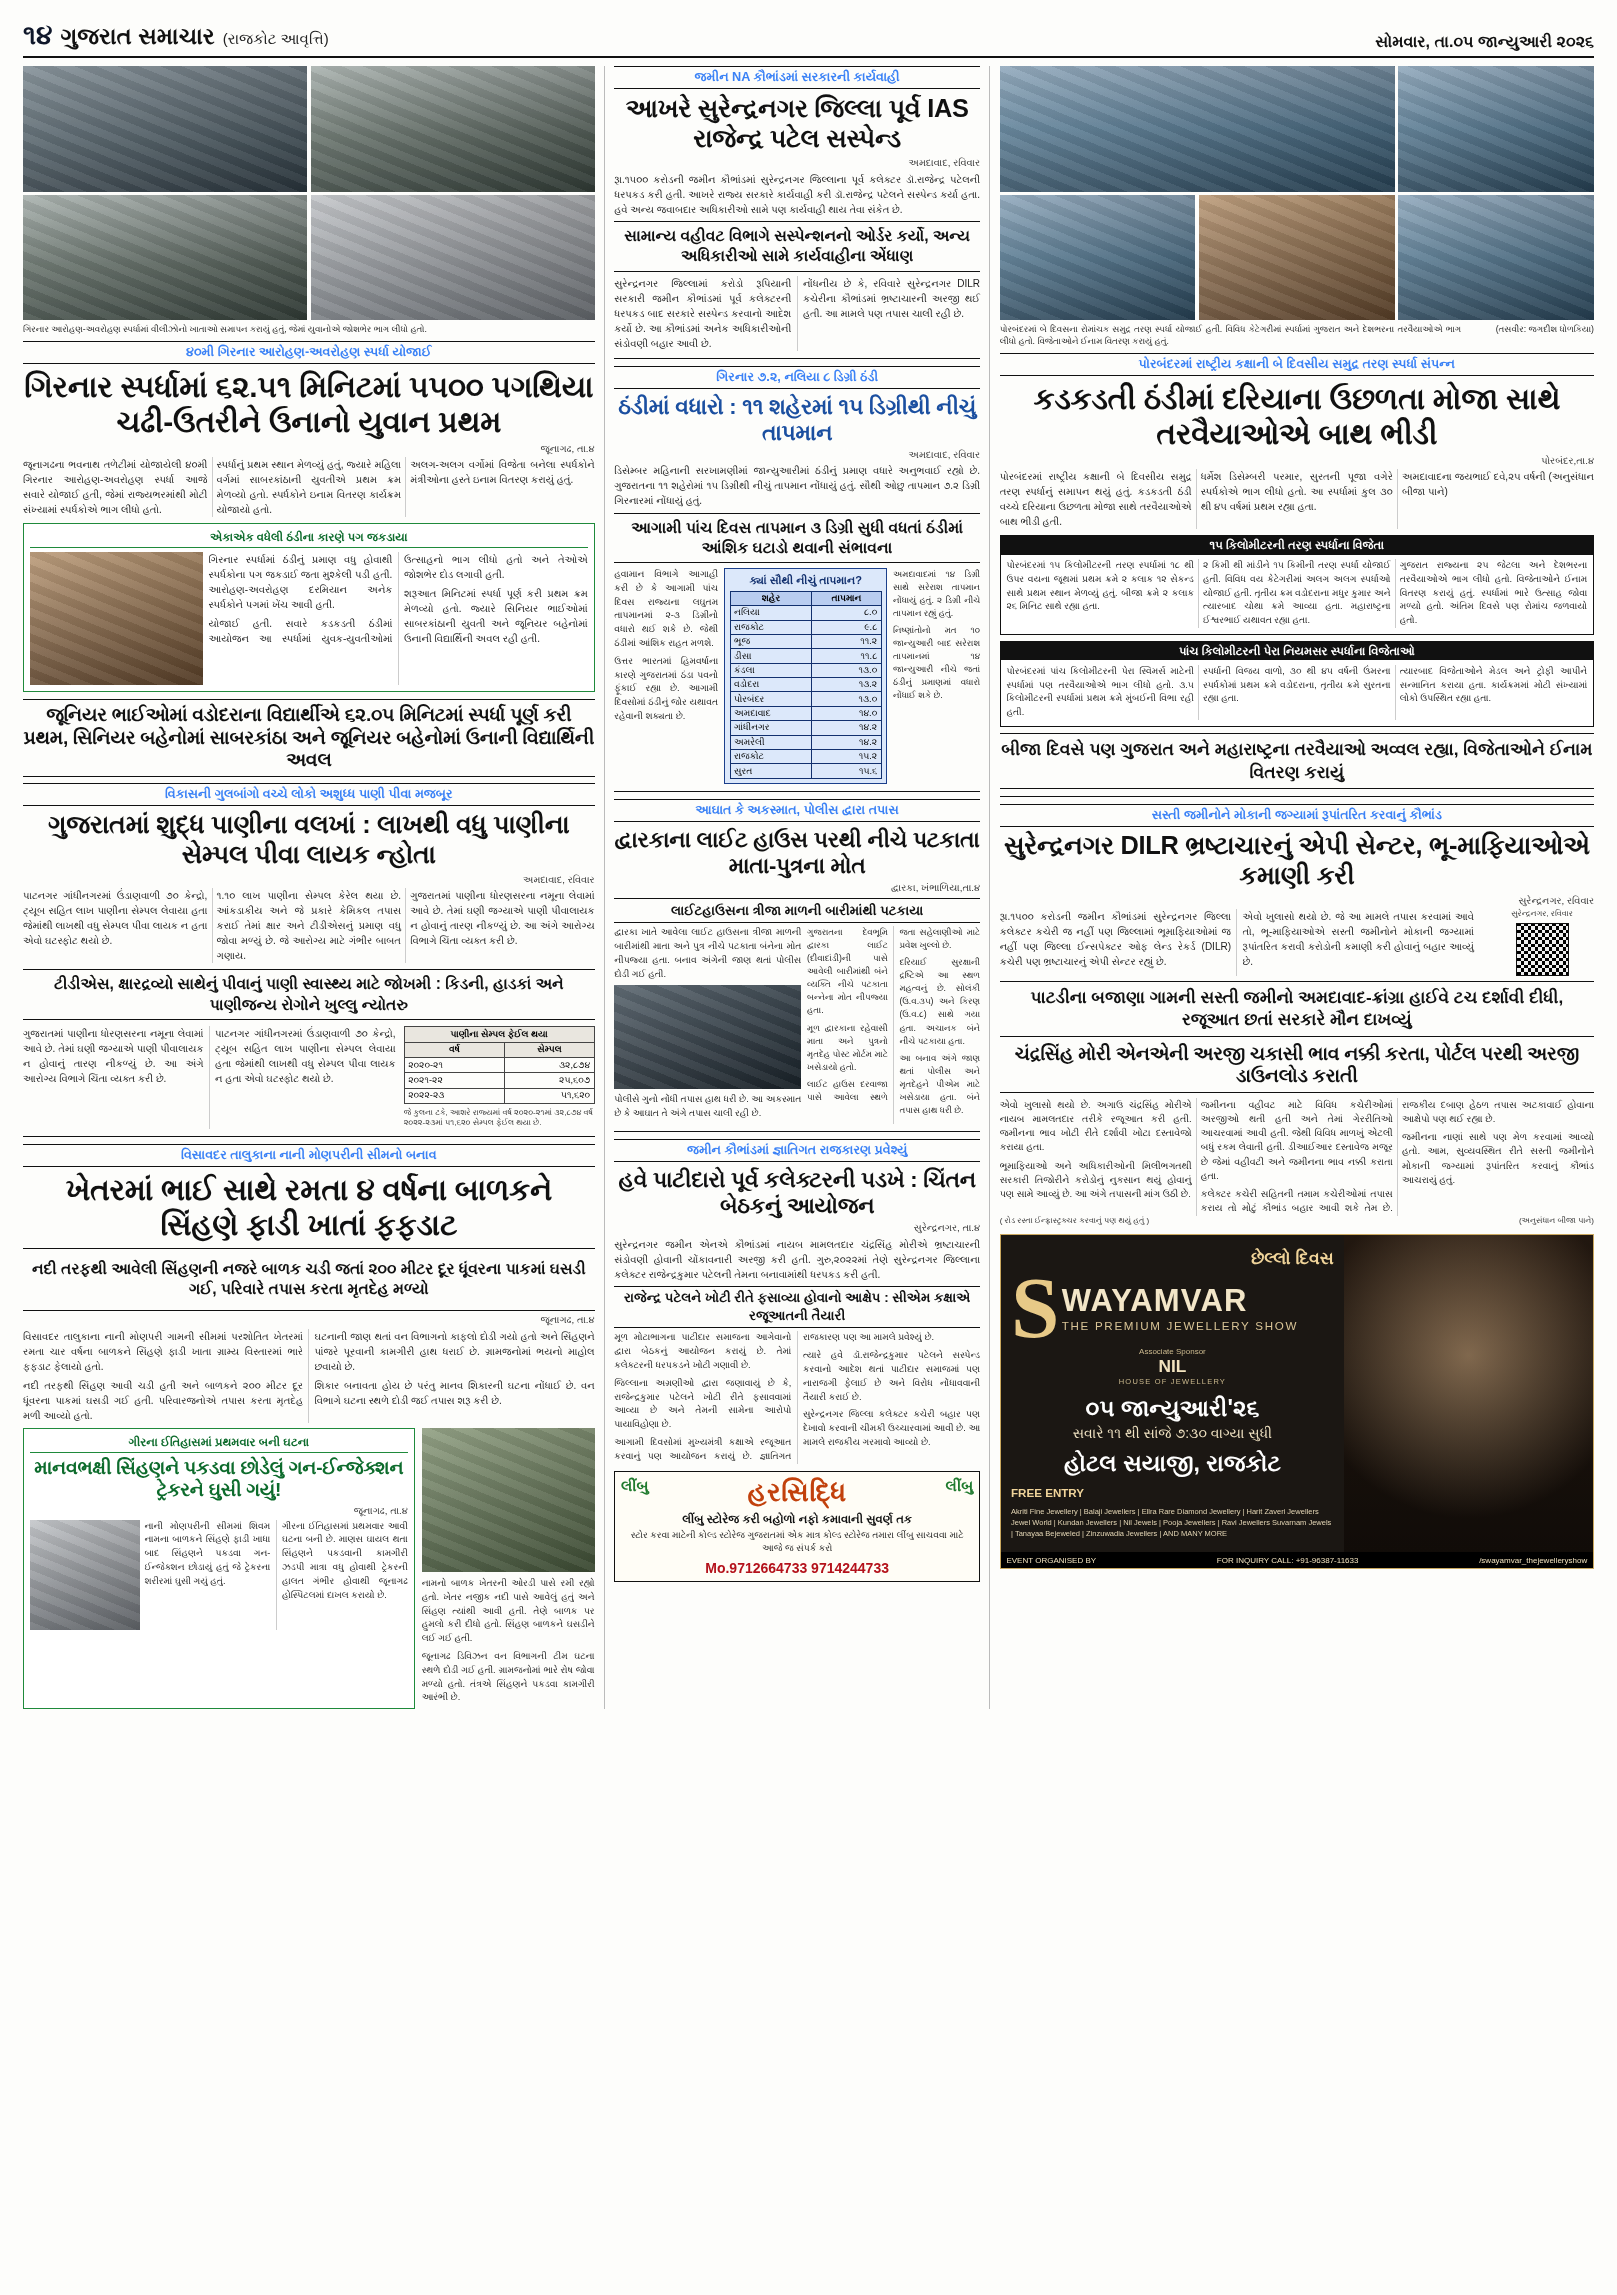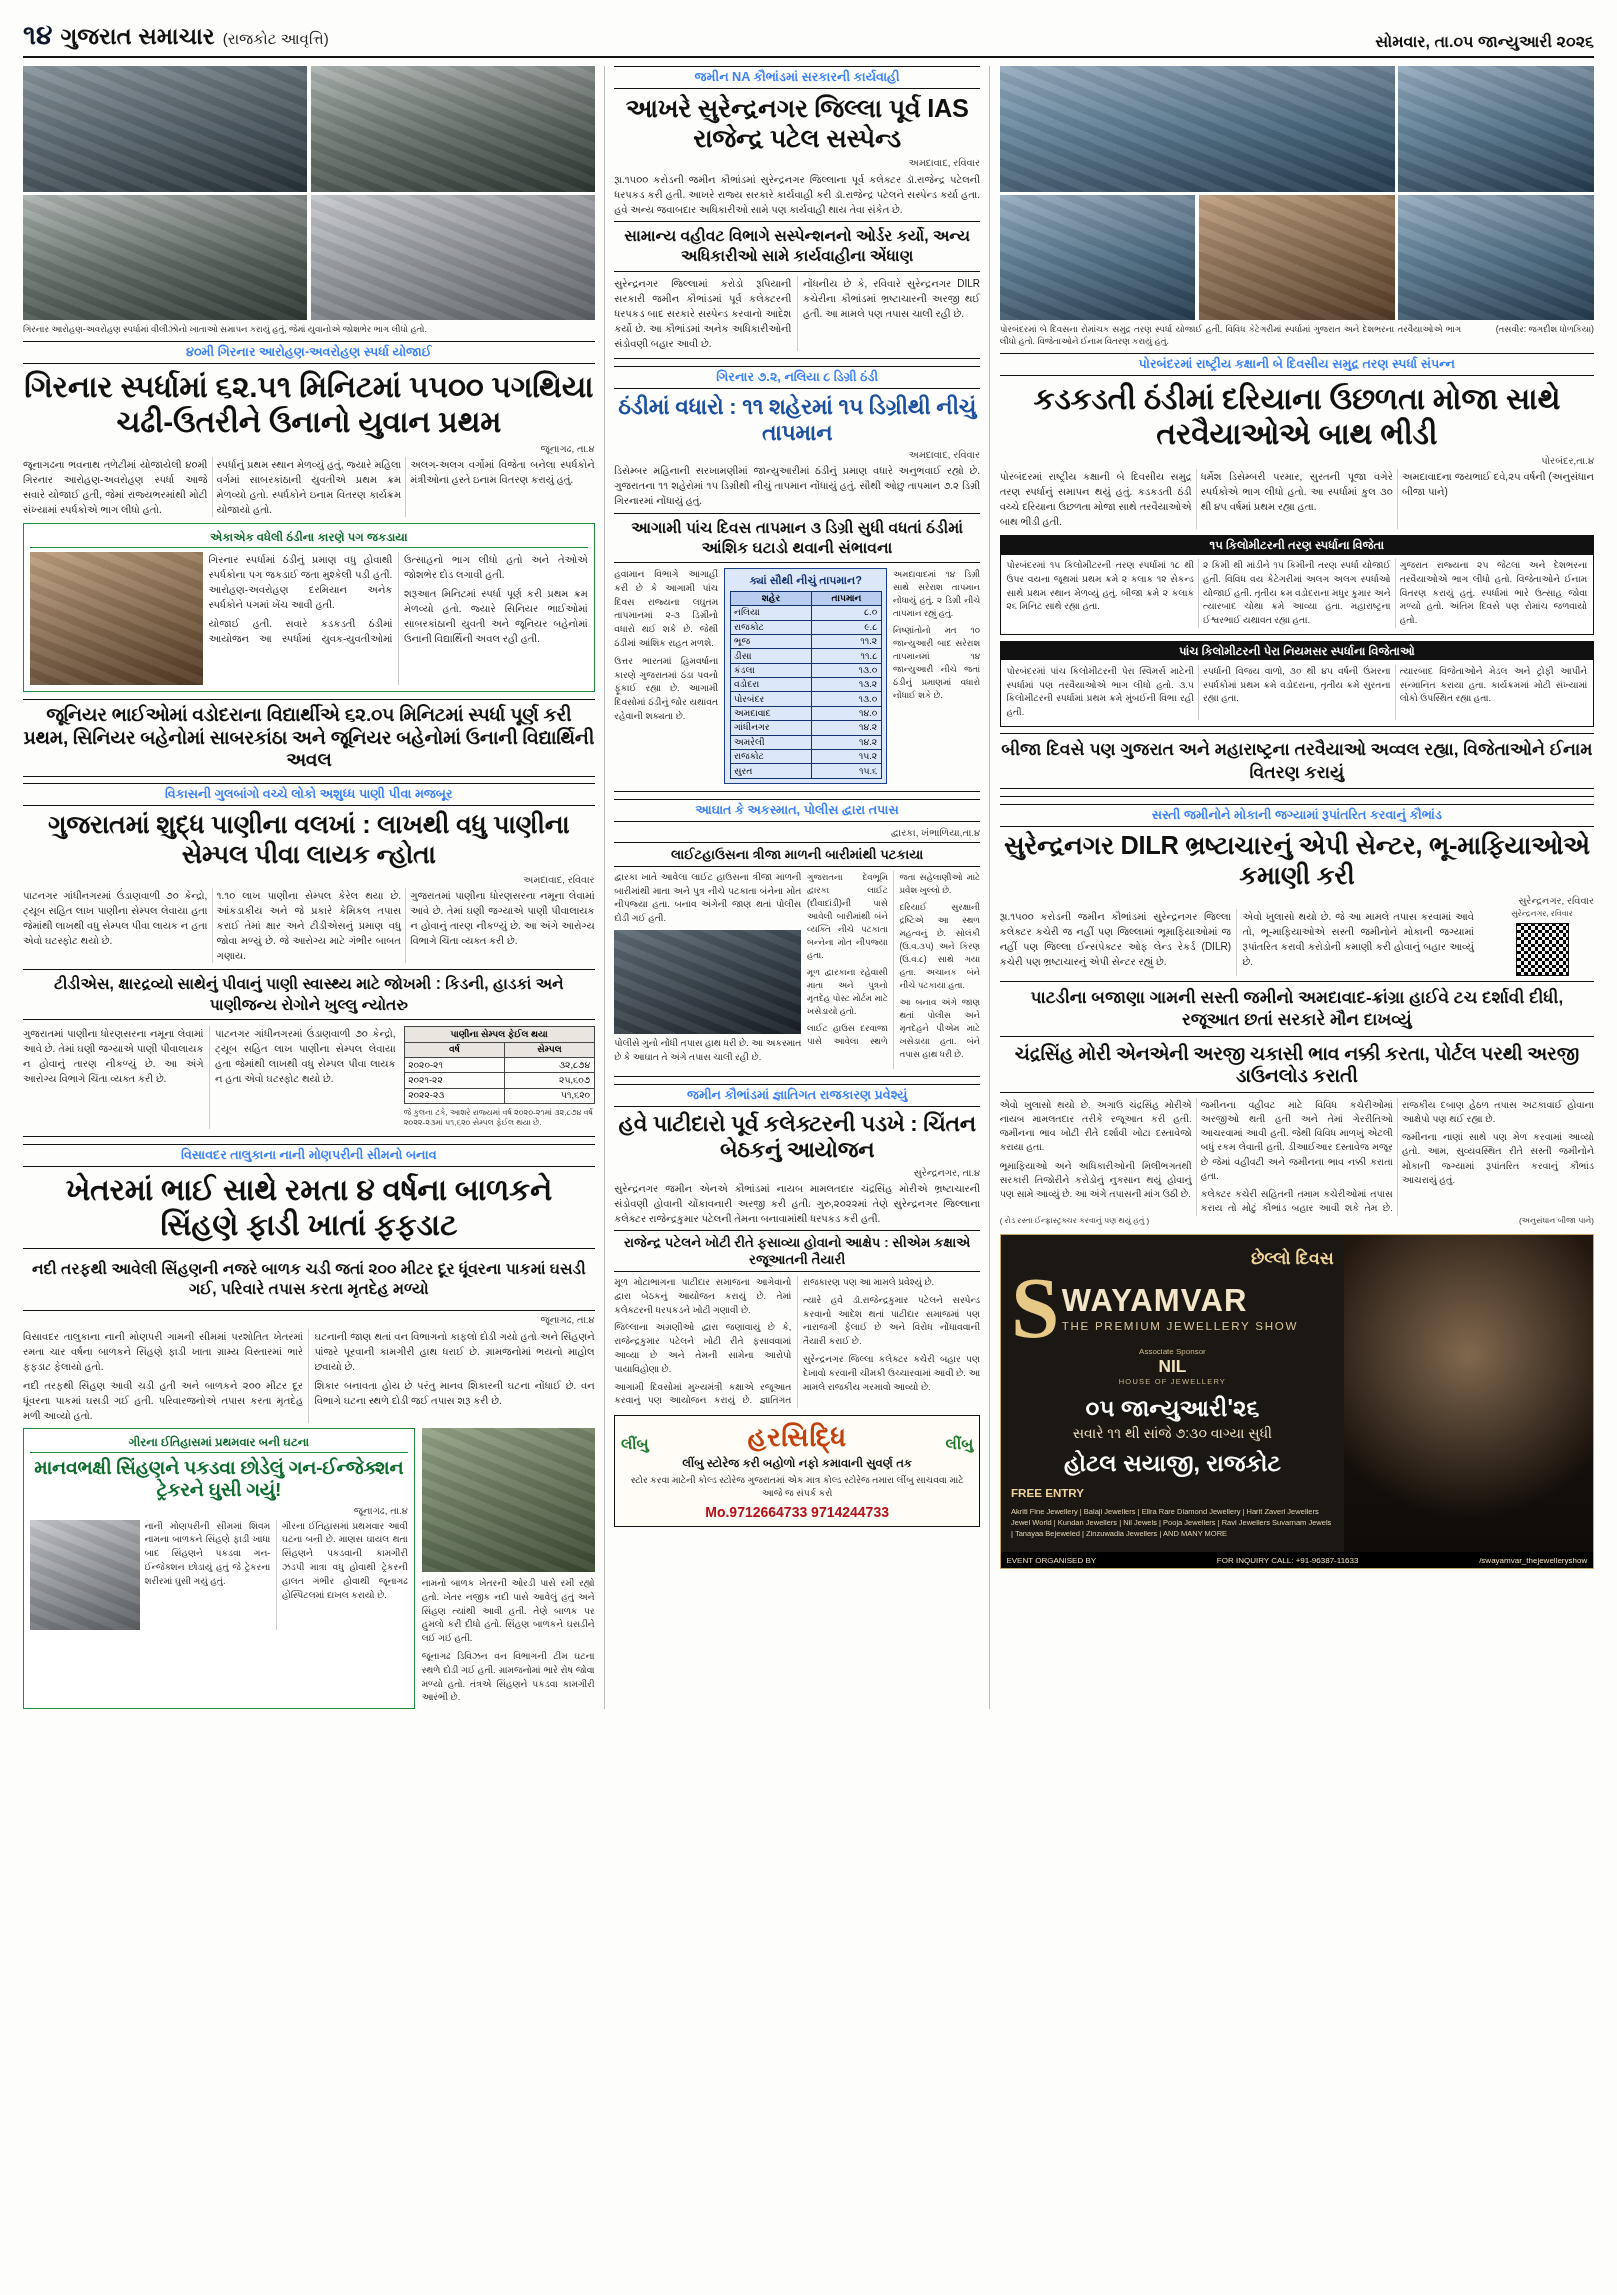--- a/index.html
+++ b/index.html
@@ -382,20 +382,21 @@
         </div>
         <div class="body-txt" style="width:87px;flex:none;font-size:8.7px;">
           <p>અમદાવાદમાં ૧૪ ડિગ્રી સાથે સરેરાશ તાપમાન નોંધાયું હતું. ૨ ડિગ્રી નીચે તાપમાન રહ્યું હતું.</p>
           <p>નિષ્ણાંતોનો મત ૧૦ જાન્યુઆરી બાદ સરેરાશ તાપમાનમાં ૧૪ જાન્યુઆરી નીચે જતાં ઠંડીનું પ્રમાણમાં વધારો નોંધાઈ શકે છે.</p>
         </div>
       </div>
 
       <hr class="hr-thick">
 
       <div class="kicker" style="margin-top:0;">આઘાત કે અકસ્માત, પોલીસ દ્વારા તપાસ</div>
+      <div class="headline sz3">દ્વારકાના લાઈટ હાઉસ પરથી નીચે પટકાતા માતા-પુત્રના મોત</div>
       <div class="byline">દ્વારકા, ખંભાળિયા,તા.૪</div>
       <div class="subhead" style="font-size:13.3px;border-top:0.6px solid #111;border-bottom:0.6px solid #111;padding:2.9px 0;margin:3.5px 0;">લાઈટહાઉસના ત્રીજા માળની બારીમાંથી પટકાયા</div>
 
       <div style="display:flex; gap:5.8px;">
         <div style="flex:1;">
           <div class="body-txt" style="font-size:9.2px;">
             <p>દ્વારકા ખાતે આવેલા લાઈટ હાઉસના ત્રીજા માળની બારીમાંથી માતા અને પુત્ર નીચે પટકાતા બંનેના મોત નીપજ્યા હતા. બનાવ અંગેની જાણ થતાં પોલીસ દોડી ગઈ હતી.</p>
           </div>
           <div class="photo night" style="width:100%;height:104px;margin-top:3.5px;"></div>
           <div class="body-txt" style="font-size:9.2px;margin-top:3.5px;">
@@ -422,21 +423,21 @@
       <div class="subhead" style="font-size:13.3px;border-top:0.6px solid #111;border-bottom:0.6px solid #111;padding:2.9px 0;margin:3.5px 0;">રાજેન્દ્ર પટેલને ખોટી રીતે ફસાવ્યા હોવાનો આક્ષેપ : સીએમ કક્ષાએ રજૂઆતની તૈયારી</div>
       <div class="twocol body-txt" style="font-size:9.2px;">
         <p>મૂળ મોટાભાગના પાટીદાર સમાજના આગેવાનો દ્વારા બેઠકનું આયોજન કરાયું છે. તેમાં કલેક્ટરની ધરપકડને ખોટી ગણાવી છે.</p>
         <p>જિલ્લાના અગ્રણીઓ દ્વારા જણાવાયું છે કે, રાજેન્દ્રકુમાર પટેલને ખોટી રીતે ફસાવવામાં આવ્યા છે અને તેમની સામેના આરોપો પાયાવિહોણા છે.</p>
         <p>આગામી દિવસોમાં મુખ્યમંત્રી કક્ષાએ રજૂઆત કરવાનું પણ આયોજન કરાયું છે. જ્ઞાતિગત રાજકારણ પણ આ મામલે પ્રવેશ્યું છે.</p>
         <p>ત્યારે હવે ડૉ.રાજેન્દ્રકુમાર પટેલને સસ્પેન્ડ કરવાનો આદેશ થતાં પાટીદાર સમાજમાં પણ નારાજગી ફેલાઈ છે અને વિરોધ નોંધાવવાની તૈયારી કરાઈ છે.</p>
         <p>સુરેન્દ્રનગર જિલ્લા કલેક્ટર કચેરી બહાર પણ દેખાવો કરવાની ચીમકી ઉચ્ચારવામાં આવી છે. આ મામલે રાજકીય ગરમાવો આવ્યો છે.</p>
       </div>
 
       <div class="ad2">
-        <div style="display:flex;align-items:flex-end;justify-content:space-between;">
+        <div style="display:flex;align-items:flex-start;justify-content:space-between;">
           <span style="font-size:15px;font-weight:bold;color:#1f7a2e;">લીંબુ</span>
           <span class="ad2-title">હરસિદ્ધિ</span>
           <span style="font-size:15px;font-weight:bold;color:#1f7a2e;">લીંબુ</span>
         </div>
         <div class="ad2-sub">લીંબુ સ્ટોરેજ કરી બહોળો નફો કમાવાની સુવર્ણ તક</div>
         <div class="ad2-line">સ્ટોર કરવા માટેની કોલ્ડ સ્ટોરેજ ગુજરાતમાં એક માત્ર કોલ્ડ સ્ટોરેજ
 તમારા લીંબુ સાચવવા માટે આજે જ સંપર્ક કરો</div>
         <div class="ad2-mo">Mo.9712664733   9714244733</div>
       </div>
 

